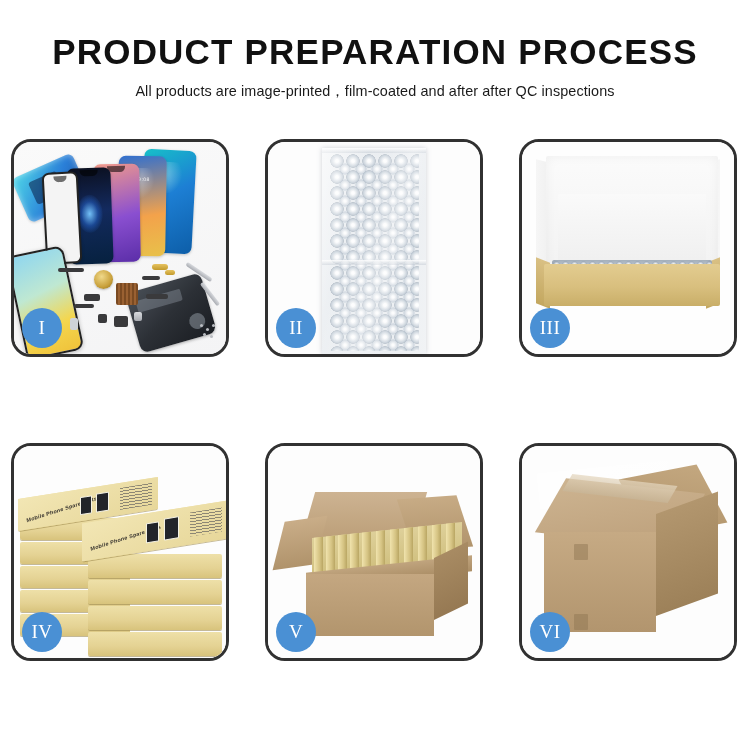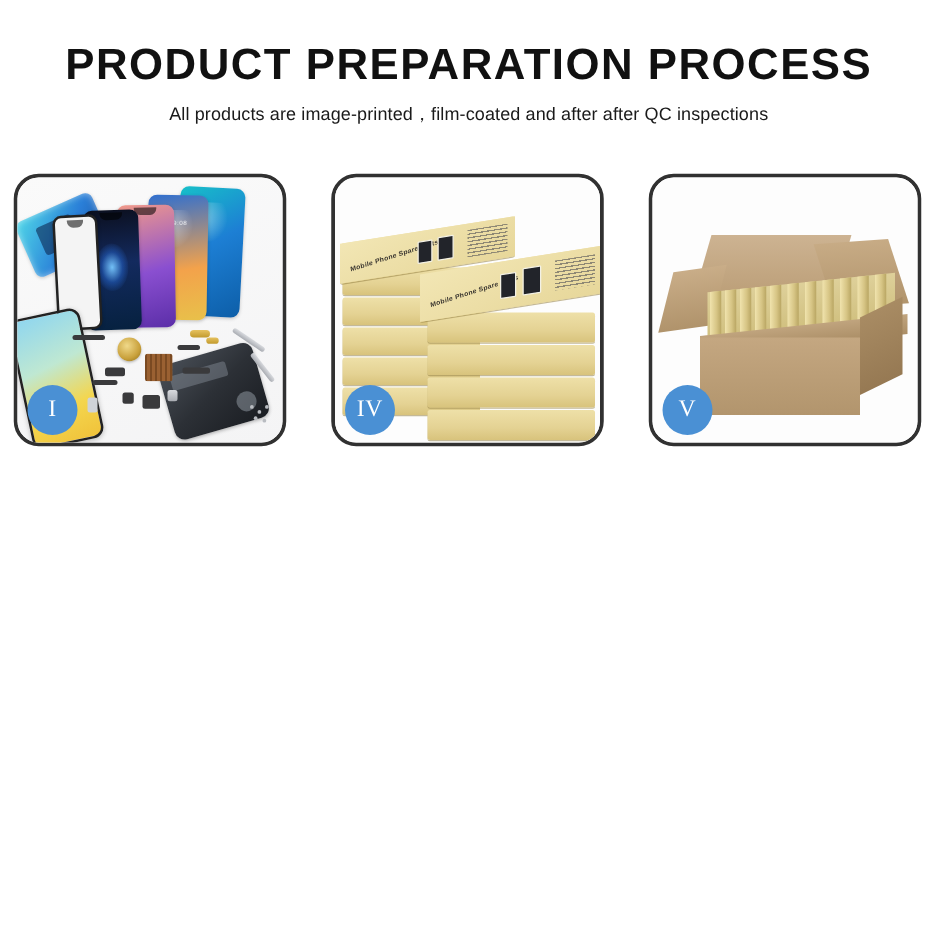--- a/index.html
+++ b/index.html
@@ -388,21 +388,46 @@
               <i style="left:6px;top:4px;"></i>
               <i style="left:12px;top:0;"></i>
             <i style="left:3px;top:9px;"></i>
               <i style="left:10px;top:11px;"></i>
           </div>
         </div>
       </div>
       <div class="badge">I</div>
     </div>
 
-
+    <div class="panel">
+      <div class="panel-inner p2">
+        <div class="wrap-sleeve">
+          <div class="bubbles"></div>
+          <div class="bubbles2"></div>
+          <div class="wrap-seam" style="top:0;"></div>
+          <div class="wrap-seam" style="top:112px;"></div>
+          <div class="wrap-gloss"></div>
+        </div>
+      </div>
+      <div class="badge">II</div>
+    </div>
+
+    <div class="panel">
+      <div class="panel-inner p3">
+        <div class="lid-flapL"></div>
+        <div class="lid-flapR"></div>
+        <div class="lid-back"></div>
+        <div class="lid-inner"></div>
+        <div class="box3-lipL"></div>
+        <div class="box3-lipR"></div>
+        <div class="box3-bub"></div>
+        <div class="box3-tray"></div>
+      </div>
+      <div class="badge">III</div>
+    </div>
 
     <div class="panel">
       <div class="panel-inner p4">
         <div class="stack">
 
           <div class="kbox" style="left:6px;top:168px;width:110px;height:22px;"></div>
           <div class="kbox" style="left:6px;top:144px;width:110px;height:22px;"></div>
           <div class="kbox" style="left:6px;top:120px;width:110px;height:22px;"></div>
           <div class="kbox" style="left:6px;top:96px;width:110px;height:22px;"></div>
           <div class="kbox" style="left:6px;top:72px;width:110px;height:22px;"></div>
@@ -452,15 +477,28 @@
             <i style="left:134px;"></i>
         </div>
         <div class="cart-rim"></div>
         <div class="flap flap-frontdown"></div>
         <div class="cart-side"></div>
         <div class="cart-front"></div>
       </div>
       <div class="badge">V</div>
     </div>
 
+    <div class="panel">
+      <div class="panel-inner p6">
+        <div class="seal-gloss"></div>
+        <div class="seal-topR"></div>
+        <div class="seal-top"></div>
+        <div class="tape"></div>
+        <div class="seal-side"></div>
+        <div class="seal-front"></div>
+        <div class="tape-tab" style="left:52px;top:98px;width:14px;height:16px;"></div>
+        <div class="tape-tab" style="left:52px;top:168px;width:14px;height:16px;"></div>
+      </div>
+      <div class="badge">VI</div>
+    </div>
 
   </div>
 </div>
 
 </body></html>

